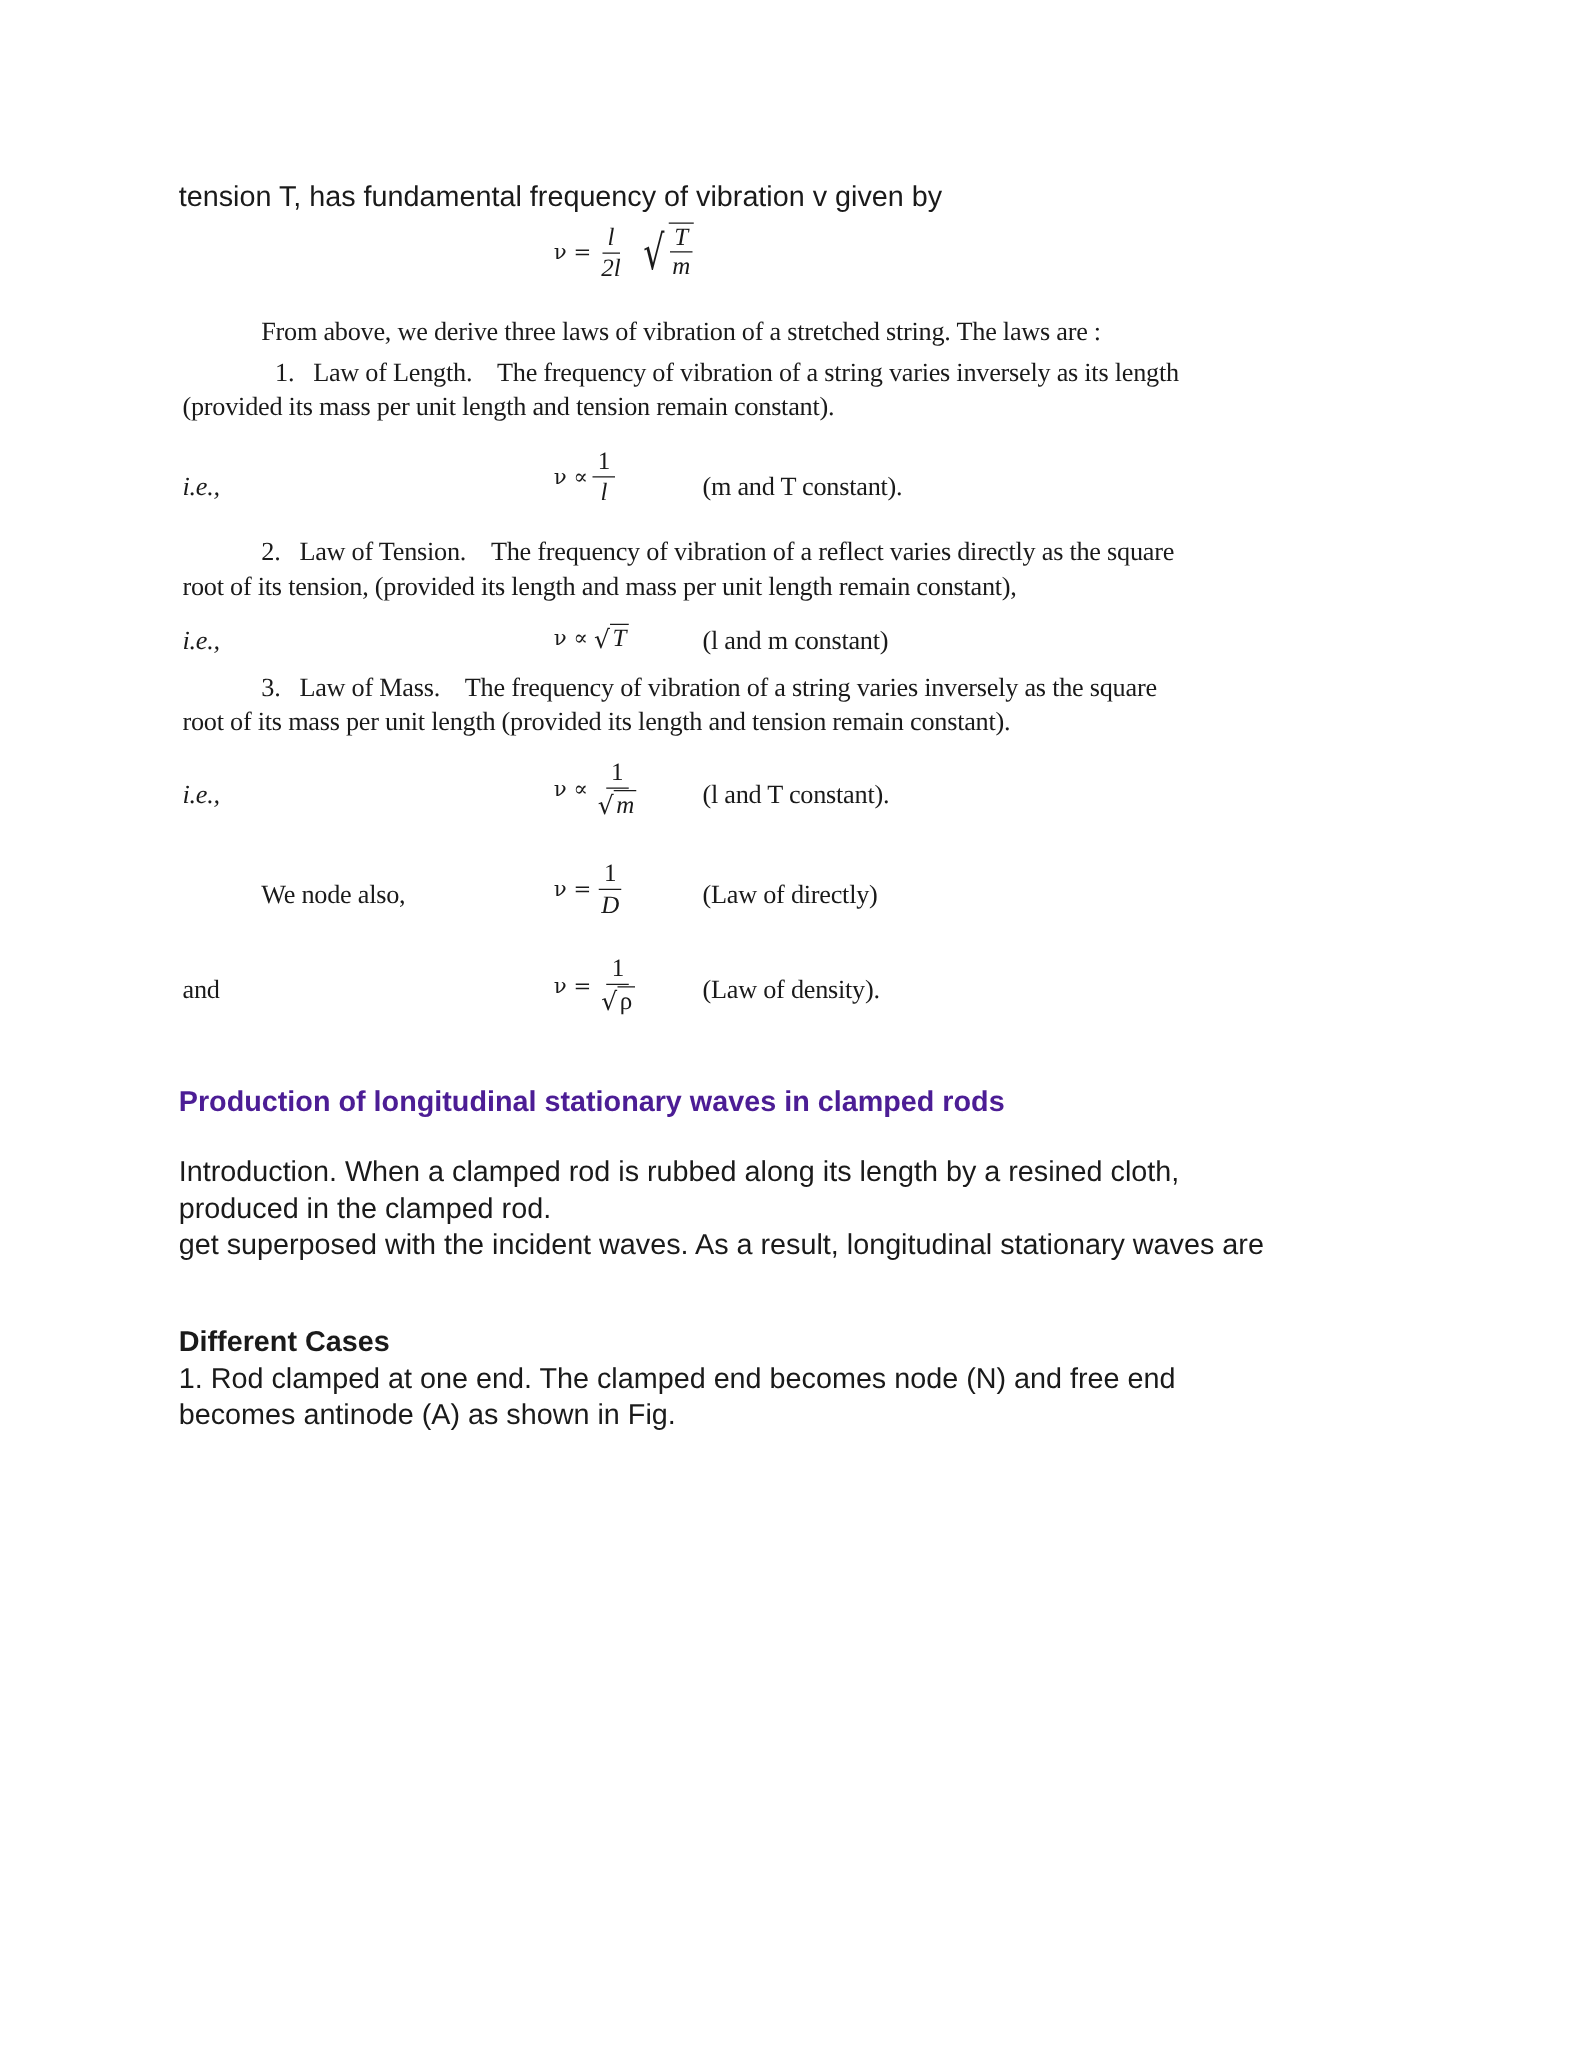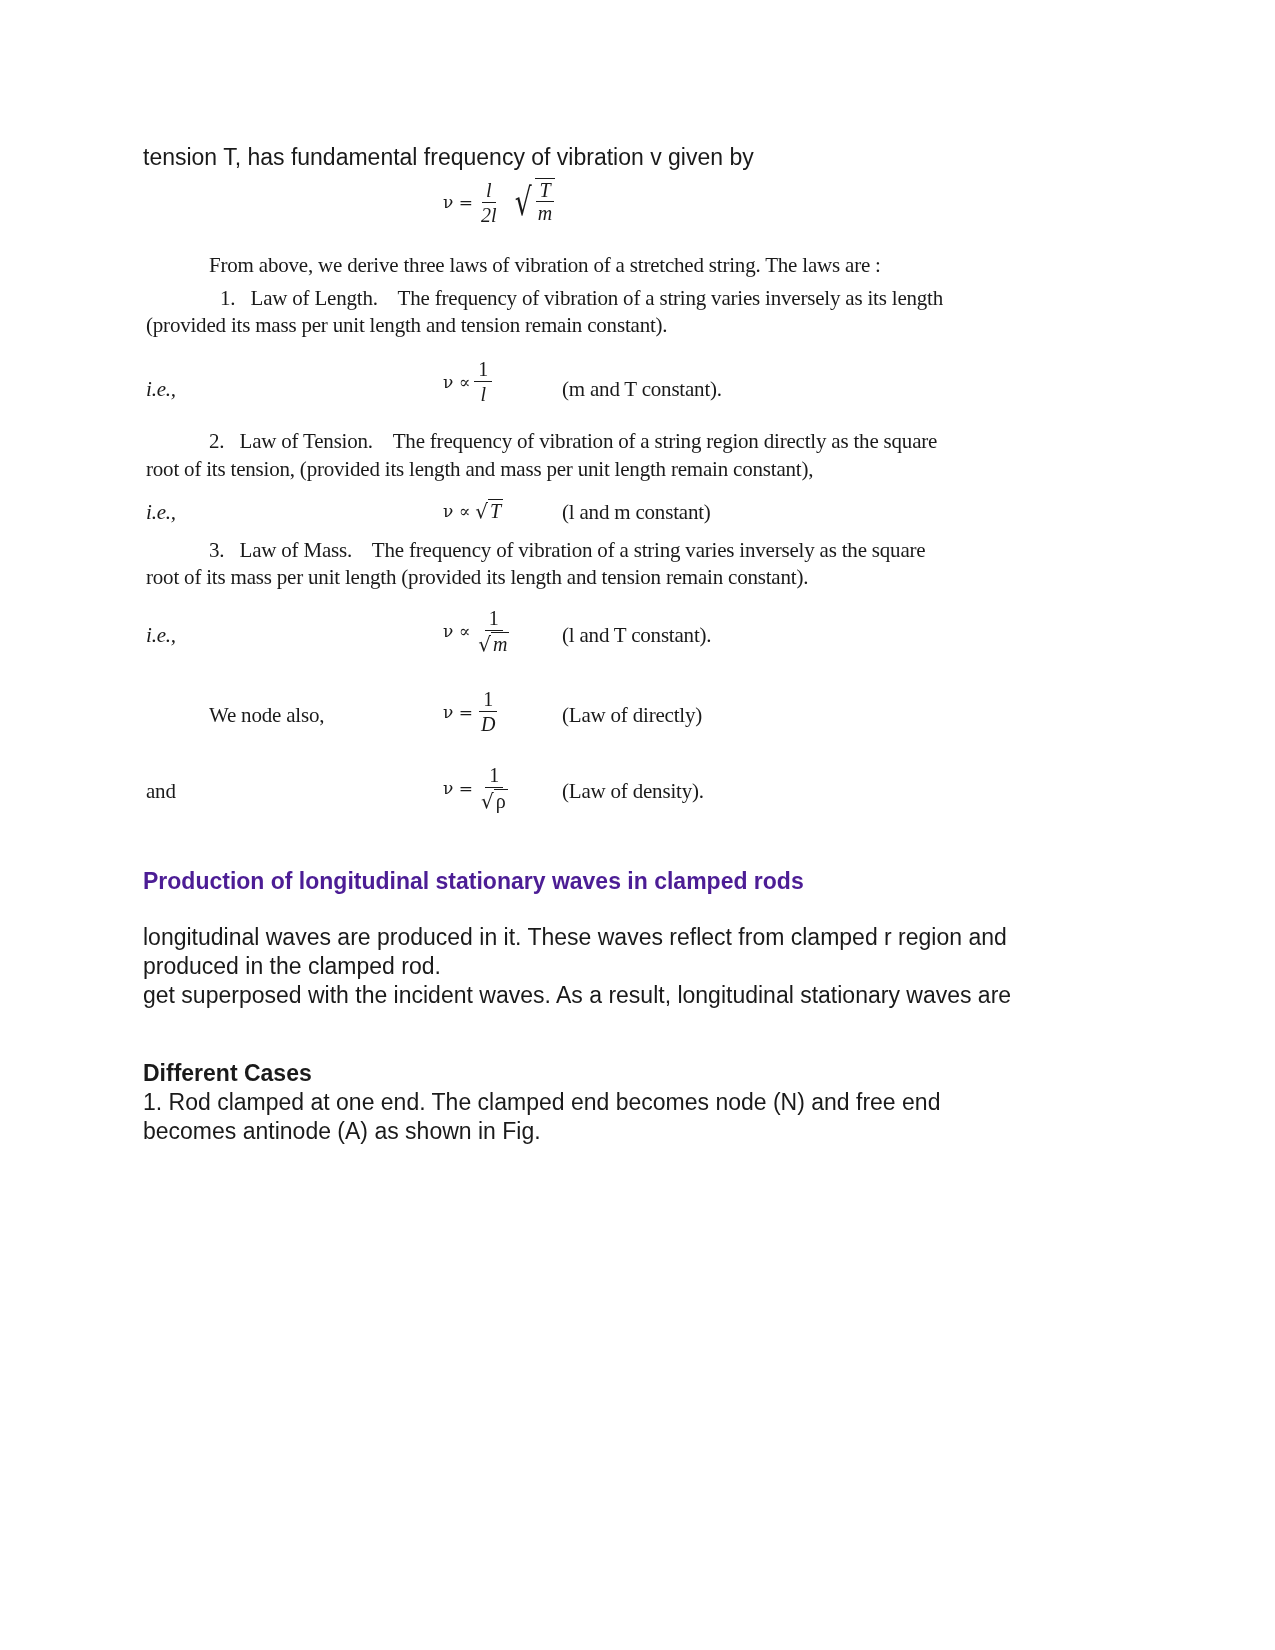--- a/index.html
+++ b/index.html
@@ -66,21 +66,21 @@
   <span class="frac">
     <span class="num">1</span>
     <span class="den ital">l</span>
   </span>
 </div>
 <div class="abs serif p-serif" style="left:562px; top:376px;">(m and T constant).</div>
 
 <div class="abs serif p-serif" style="left:209px; top:428px;">
   <span>2.</span>&nbsp;&nbsp;
   <span class="bold">Law of Tension.</span>&nbsp;&nbsp;&nbsp;
-  <span>The frequency of vibration of a string region directly as the square</span>
+  <span>The frequency of vibration of a reflect varies directly as the square</span>
 </div>
 <div class="abs serif p-serif" style="left:146px; top:456px;">root of its tension, (provided its length and mass per unit length remain constant),</div>
 
 <div class="abs serif p-serif ital" style="left:146px; top:499px;">i.e.,</div>
 <div class="math" style="left:443px; top:499px;">
   <span class="sym">ν ∝</span>&nbsp;
   <span class="sqrt">
     <span class="rad">√</span>
       <span class="body ital">T</span>
   </span>
@@ -130,21 +130,21 @@
           <span class="body">ρ</span>
       </span>
     </span>
   </span>
 </div>
 <div class="abs serif p-serif" style="left:562px; top:778px;">(Law of density).</div>
 
 <div class="abs sans heading" style="left:143px; top:868px;">Production of longitudinal stationary waves in clamped rods</div>
 
 <div class="abs sans p-sans" style="left:143px; top:923px;">
-  <div>longitudinal waves are produced in it. These waves reflect from clamped r region and</div>
+  <div><span class="bold">Introduction.</span><span> When a clamped rod is rubbed along its length by a resined cloth,</span></div>
   <div>produced in the clamped rod.</div>
   <div>get superposed with the incident waves. As a result, longitudinal stationary waves are</div>
 </div>
 
 <div class="abs sans subheading" style="left:143px; top:1060px;">Different Cases</div>
 <div class="abs sans p-sans" style="left:143px; top:1088px;">
   <div>1. Rod clamped at one end. The clamped end becomes node (N) and free end</div>
   <div>becomes antinode (A) as shown in Fig.</div>
 </div>
 

